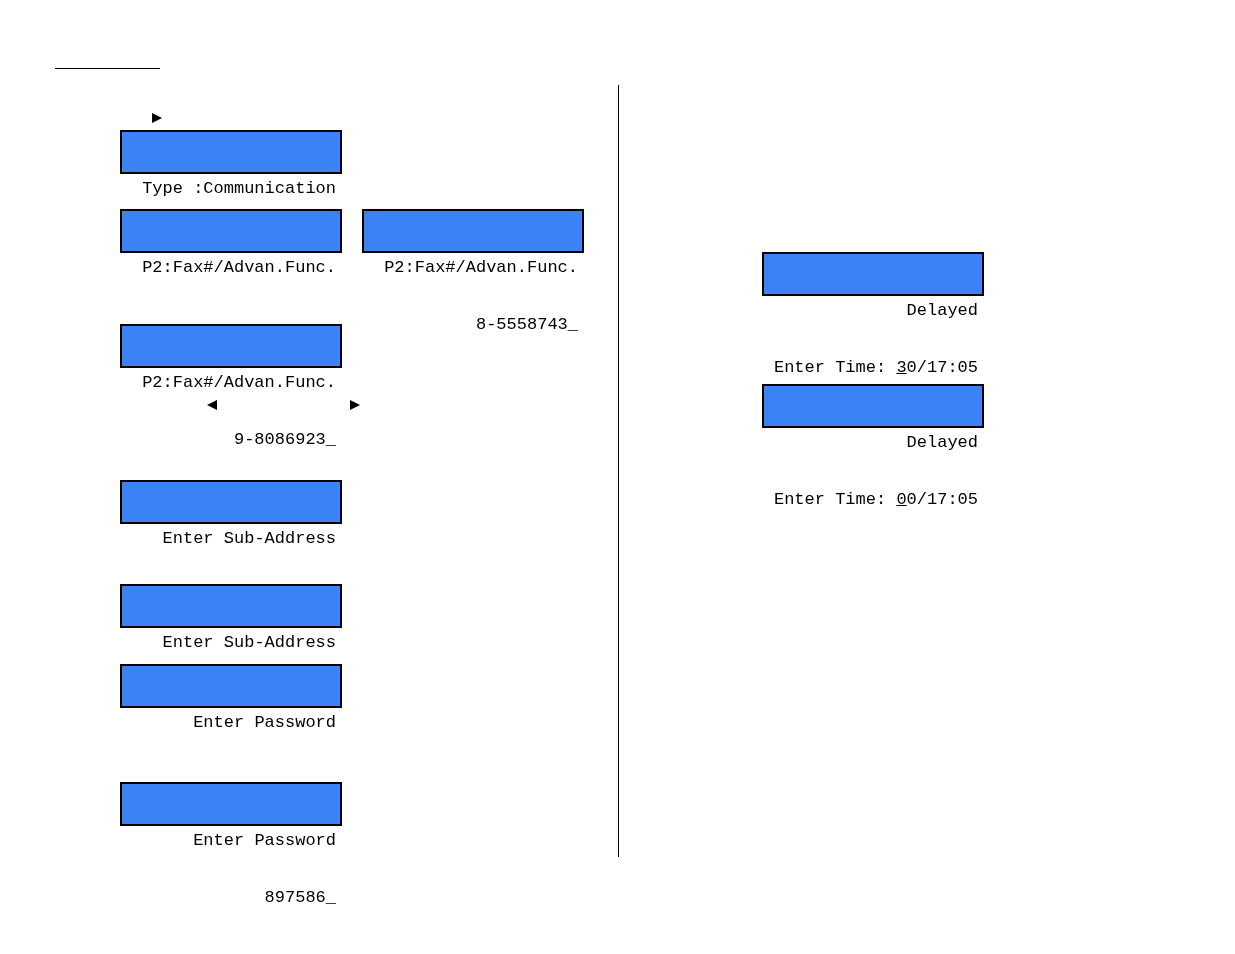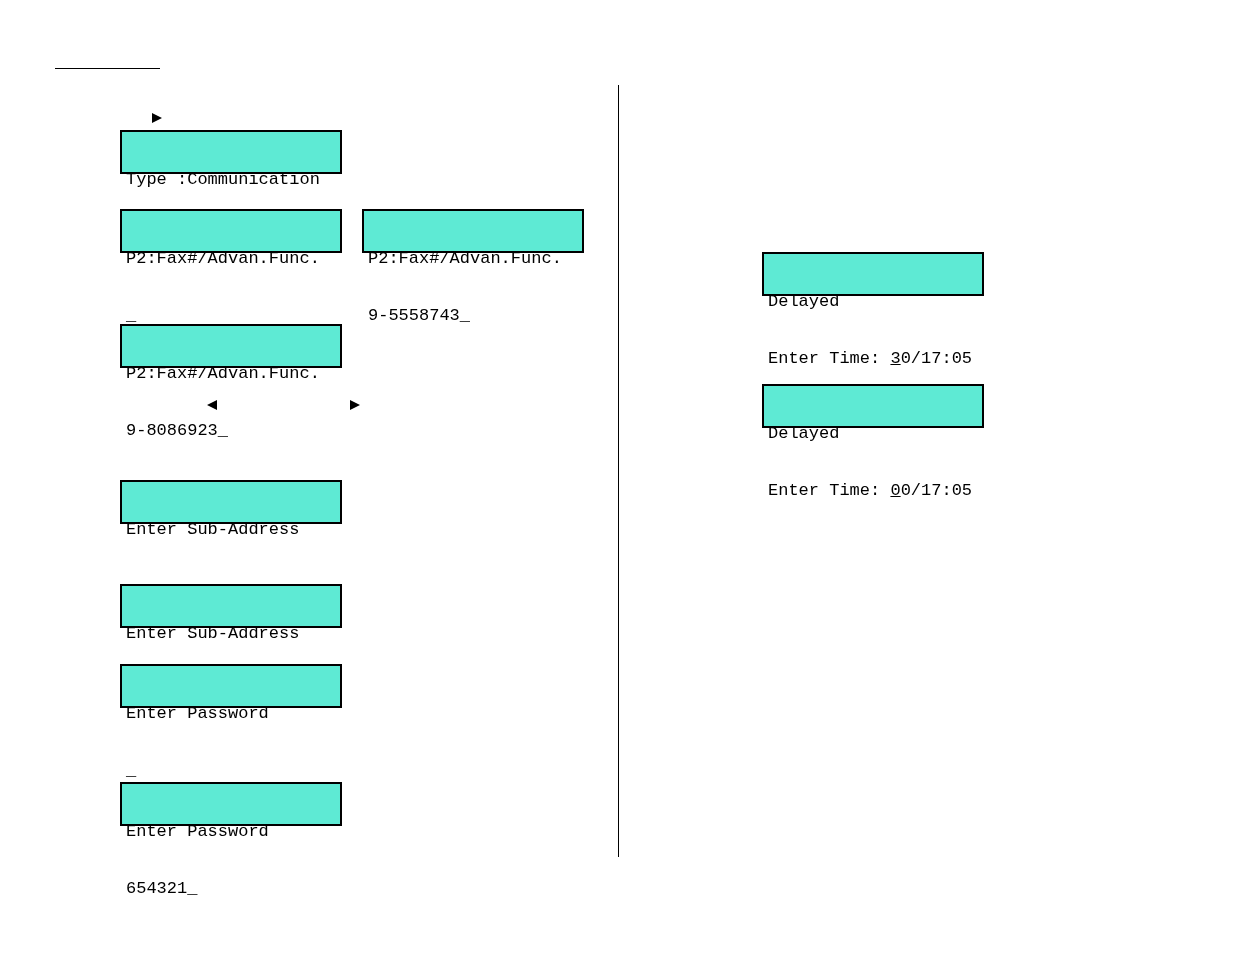--- a/index.html
+++ b/index.html
@@ -22,25 +22,26 @@
     position: absolute;
     top: 85px;
     left: 618px;
     height: 772px;
     border-left: 1px solid #000;
   }
   .lcd {
     position: absolute;
     border: 2px solid #000;
     box-sizing: border-box;
-    padding: 0 4px 2px 4px;
+    padding: 9px 4px 2px 4px;
     font-size: 17px;
     line-height: 19px;
-    background: #5eead4;
+    background: #3b82f6;
     white-space: pre;
+    text-align: right;
   }
   .lcd .row {
     display: block;
     height: 19px;
   }
   .cursor {
     text-decoration: underline;
   }
   .tri {
     position: absolute;
@@ -70,21 +71,21 @@
   <span class="row">&nbsp;&nbsp;&nbsp;&nbsp;&nbsp;<span class="arrows">←/→/</span><span>Enter</span></span>
 </div>
 
 <div class="lcd" style="top:209px; left:120px; width:222px; height:44px;">
   <span class="row">P2:Fax#/Advan.Func.</span>
   <span class="row"><span>_</span></span>
 </div>
 
 <div class="lcd" style="top:209px; left:362px; width:222px; height:44px;">
   <span class="row">P2:Fax#/Advan.Func.</span>
-  <span class="row"><span>9-5558743</span><span>_</span></span>
+  <span class="row"><span>8-5558743</span><span>_</span></span>
 </div>
 
 <div class="lcd" style="top:324px; left:120px; width:222px; height:44px;">
   <span class="row">P2:Fax#/Advan.Func.</span>
   <span class="row"><span>9-8086923</span><span>_</span></span>
 </div>
 
 <div class="tri tri-left" style="top:400px; left:207px;"></div>
 <div class="tri tri-right" style="top:400px; left:350px;"></div>
 
@@ -98,21 +99,21 @@
   <span class="row"><span>123456</span><span>_</span></span>
 </div>
 
 <div class="lcd" style="top:664px; left:120px; width:222px; height:44px;">
   <span class="row">Enter Password</span>
   <span class="row"><span>_</span></span>
 </div>
 
 <div class="lcd" style="top:782px; left:120px; width:222px; height:44px;">
   <span class="row">Enter Password</span>
-  <span class="row"><span>654321</span><span>_</span></span>
+  <span class="row"><span>897586</span><span>_</span></span>
 </div>
 
 <div class="lcd" style="top:252px; left:762px; width:222px; height:44px;">
   <span class="row">Delayed</span>
   <span class="row"><span>Enter Time: </span><span class="cursor">3</span><span>0/17:05</span></span>
 </div>
 
 <div class="lcd" style="top:384px; left:762px; width:222px; height:44px;">
   <span class="row">Delayed</span>
   <span class="row"><span>Enter Time: </span><span class="cursor">0</span><span>0/17:05</span></span>

